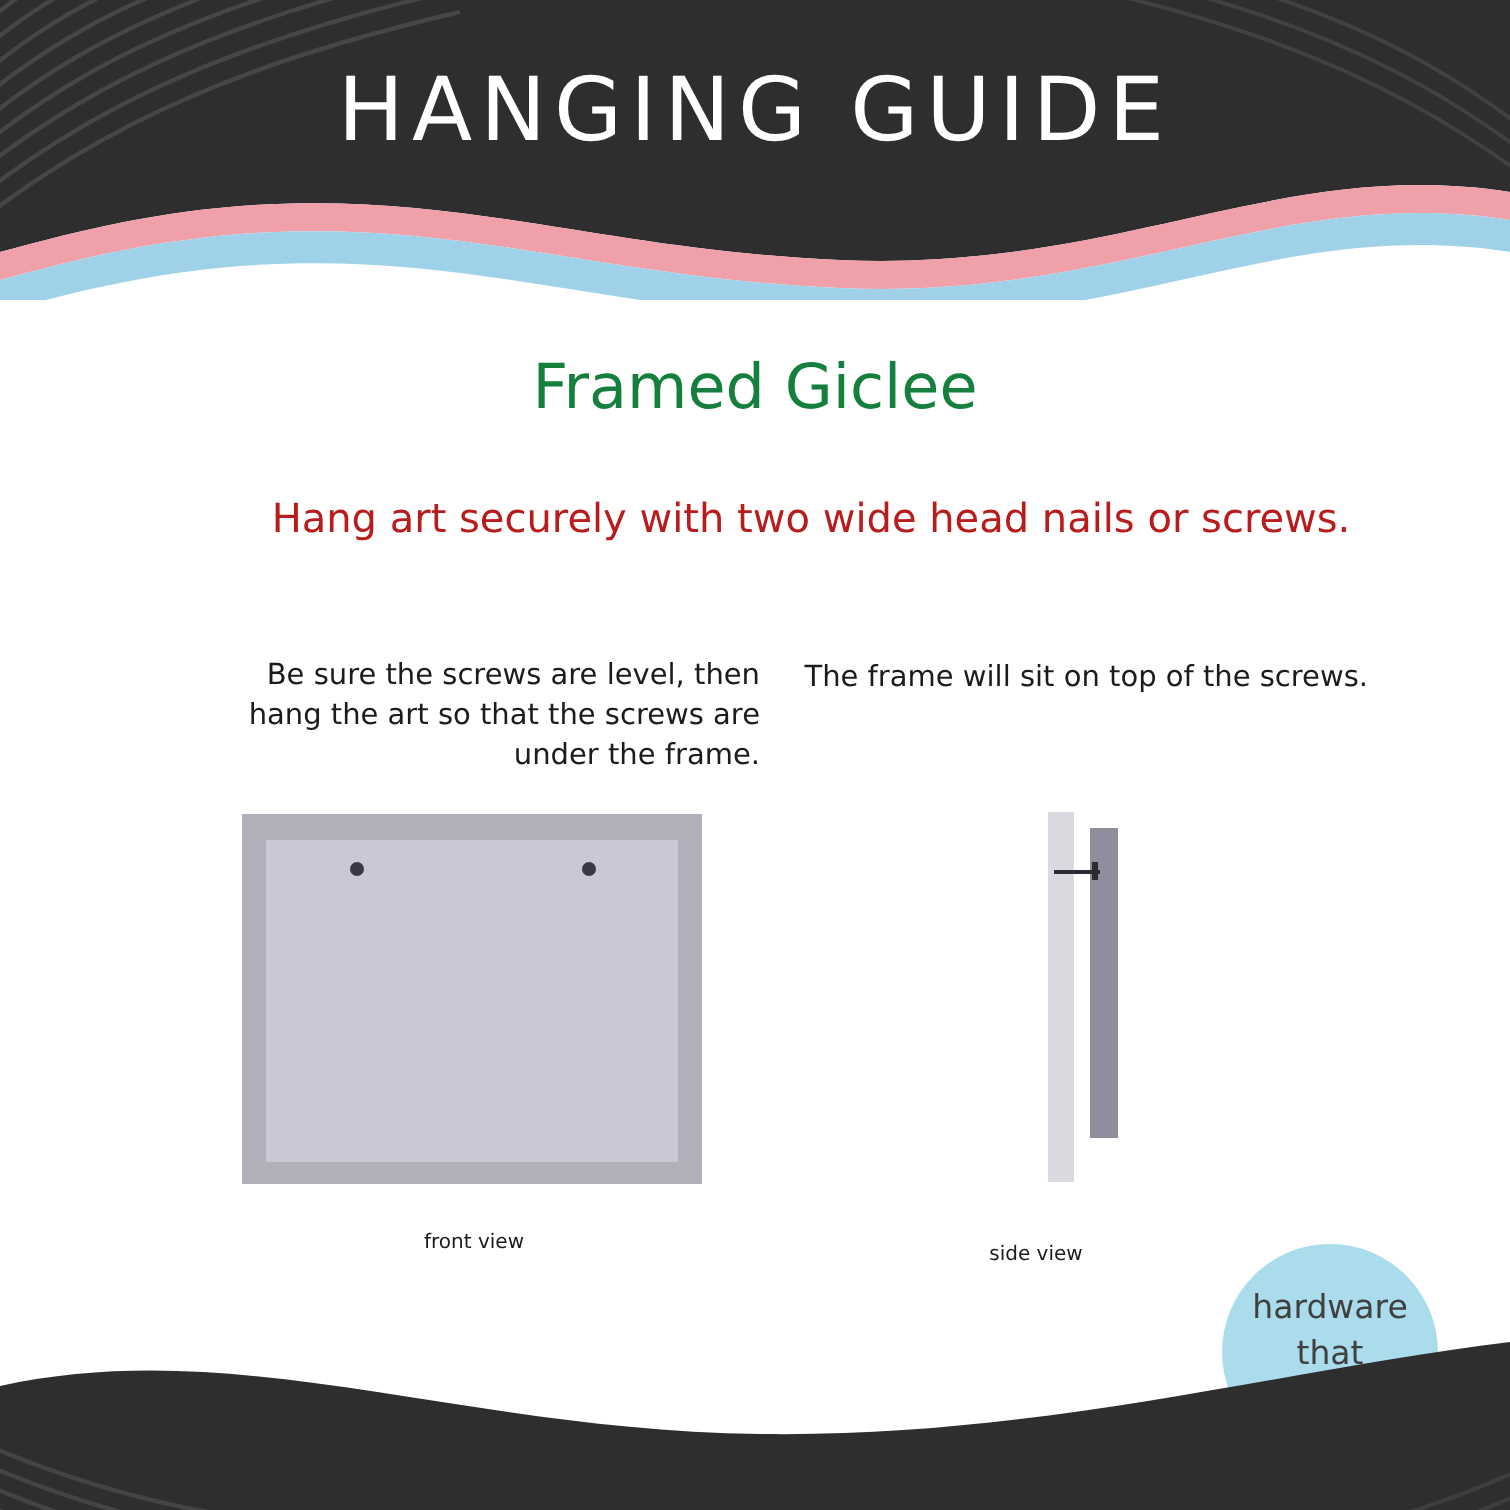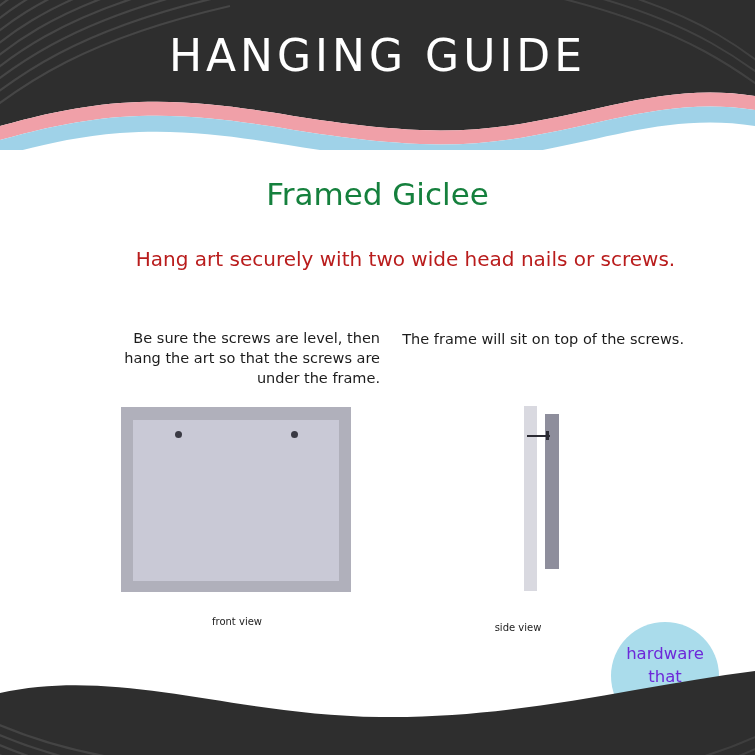--- a/index.html
+++ b/index.html
@@ -170,21 +170,21 @@
     top: 622px;
     left: 611px;
     width: 108px;
     height: 108px;
     border-radius: 50%;
     background: #aadceb;
     display: flex;
     flex-direction: column;
     align-items: center;
     justify-content: center;
-    color: #6d28d9;
+    color: #404040;
     font-size: 16.5px;
     line-height: 23px;
     text-align: center;
   }
 </style>
 </head>
 <body>
 
 <div id="page">
 

